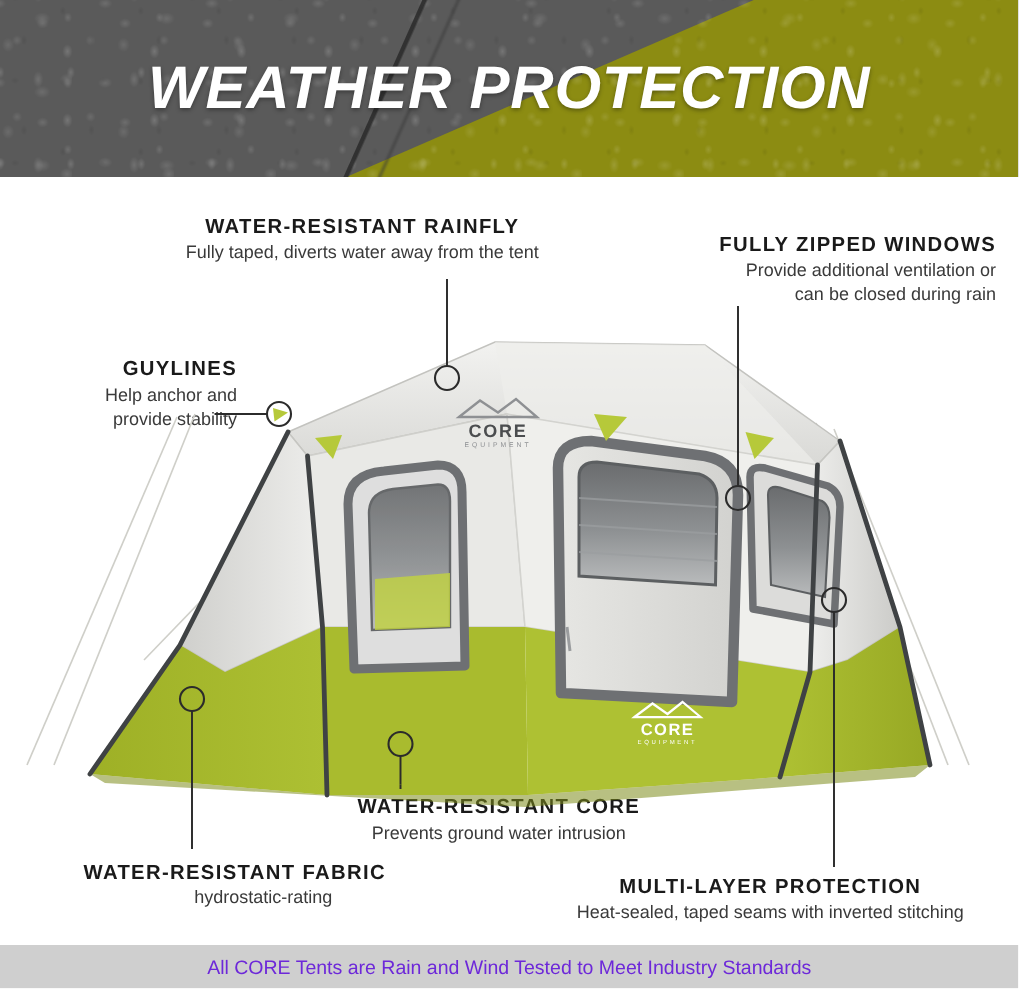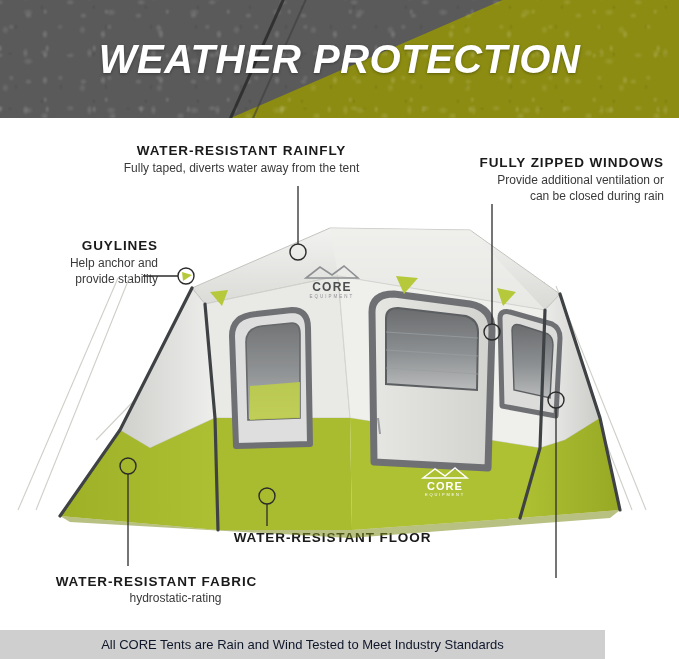--- a/index.html
+++ b/index.html
@@ -59,24 +59,24 @@
     position:absolute;left:0;top:0;width:679px;height:118px;
     display:flex;align-items:center;justify-content:center;
     font-size:40px;font-weight:bold;font-style:italic;color:#ffffff;
     letter-spacing:.5px;
     text-shadow:0 1px 3px rgba(0,0,0,.35);
     white-space:nowrap;
   }
 
   
   .footer{
-    position:absolute;left:0;bottom:0;width:605px;height:29px;
+    position:absolute;left:0;bottom:0;width:679px;height:29px;
     background:#cfcfcf;
     display:flex;align-items:center;justify-content:center;
-    font-size:13px;color:#0f172a;
+    font-size:13px;color:#6d28d9;
   }
 
   
   .callout{position:absolute;}
   .callout .c-title{
     font-size:13.5px;font-weight:bold;color:#1a1a1a;letter-spacing:.9px;
     line-height:1.25;white-space:nowrap;
   }
   .callout .c-sub{
     font-size:12px;color:#3a3a3a;line-height:1.32;margin-top:1px;
@@ -113,28 +113,33 @@
     <div class="c-sub" style="margin-top:0;">provide stability</div>
   </div>
 
   <div class="callout ta-right" style="left:399px;top:155px;width:265px;">
     <div class="c-title">FULLY ZIPPED WINDOWS</div>
     <div class="c-sub">Provide additional ventilation or</div>
     <div class="c-sub" style="margin-top:0;">can be closed during rain</div>
   </div>
 
   <div class="callout ta-center" style="left:204px;top:530px;width:257px;">
-    <div class="c-title">WATER-RESISTANT FLOOR</div>
+    <div class="c-title">WATER-RESISTANT CORE</div>
+    <div class="c-sub">Prevents ground water intrusion</div>
   </div>
 
   <div class="callout ta-left" style="left:24px;top:574px;width:265px;">
     <div class="c-title">WATER-RESISTANT FABRIC</div>
     <div class="c-sub" style="margin-top:0;margin-left:38px;">hydrostatic-rating</div>
   </div>
 
+  <div class="callout ta-center" style="left:357px;top:583px;width:313px;">
+    <div class="c-title">MULTI-LAYER PROTECTION</div>
+    <div class="c-sub">Heat-sealed, taped seams with inverted stitching</div>
+  </div>
 
   <svg class="art" viewBox="0 0 679 512">
     <defs>
       <linearGradient id="gRoof" x1="0" y1="0" x2="0" y2="1">
         <stop offset="0%" stop-color="#f2f2f0"></stop>
         <stop offset="100%" stop-color="#d9d9d6"></stop>
       </linearGradient>
       <linearGradient id="gBodyL" x1="0" y1="0" x2="1" y2="0">
         <stop offset="0%" stop-color="#cfcfcc"></stop>
         <stop offset="100%" stop-color="#eeeeec"></stop>

